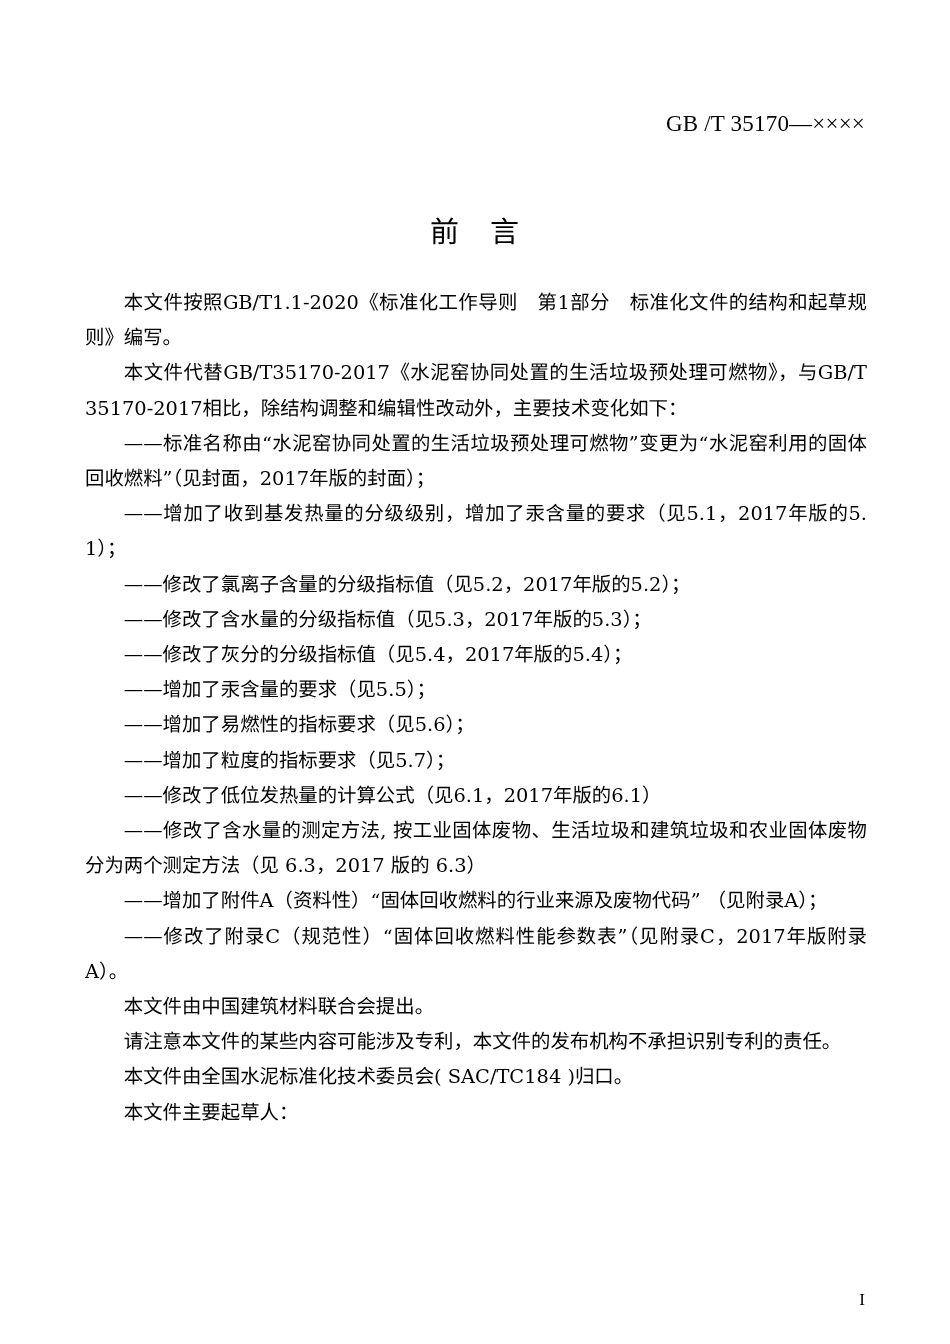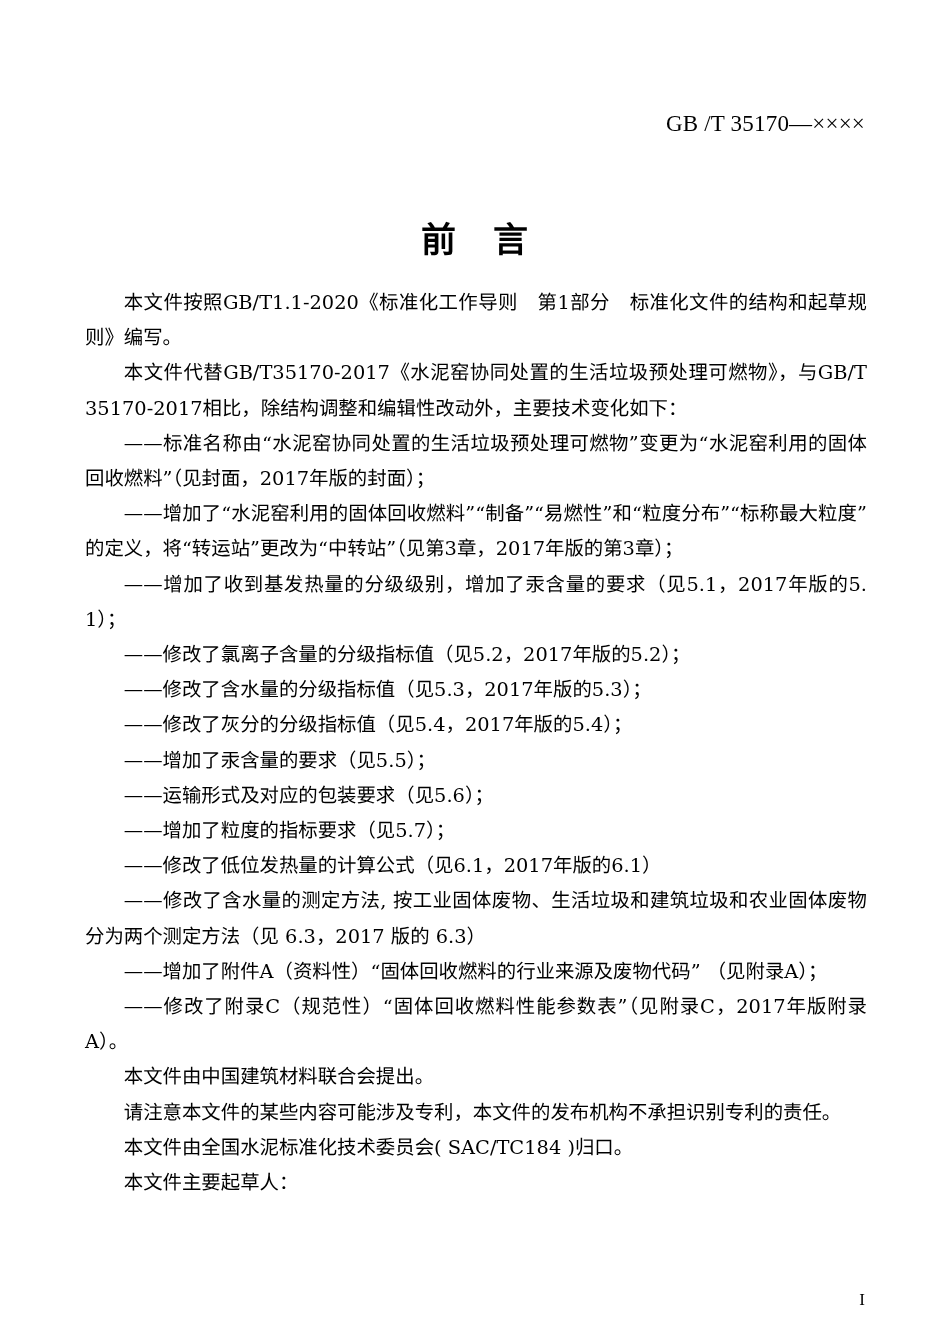--- a/index.html
+++ b/index.html
@@ -37,22 +37,22 @@
   }
 
   
   .doc-title {
     position: absolute;
     top: 196px;
     left: 0;
     width: 950px;
     text-align: center;
     font-family: "DejaVu Sans", "Liberation Sans", sans-serif;
-    font-weight: bold;
-    font-size: 35px;
+    font-weight: normal;
+    font-size: 29px;
     letter-spacing: 1px;
     line-height: 1.2;
   }
 
   
   .body-block {
     position: absolute;
     top: 285px;
     left: 85px;
     width: 782px;
@@ -95,27 +95,26 @@
 
   <div class="doc-header">GB /T 35170—××××</div>
 
   <h1 class="doc-title">前　言</h1>
 
   <div class="body-block">
 
   <p class="para">本文件按照GB/T1.1-2020《标准化工作导则　第1部分　标准化文件的结构和起草规则》编写。</p>
       <p class="para">本文件代替GB/T35170-2017《水泥窑协同处置的生活垃圾预处理可燃物》，与GB/T 35170-2017相比，除结构调整和编辑性改动外，主要技术变化如下：</p>
       <p class="para list">——标准名称由“水泥窑协同处置的生活垃圾预处理可燃物”变更为“水泥窑利用的固体回收燃料”（见封面，2017年版的封面）；</p>
-      <p class="para list">——增加了“水泥窑利用的固体回收燃料”“制备”“易燃性”和“粒度分布”“标称最大粒度”的定义，将“转运站”更改为“中转站”（见第3章，2017年版的第3章）；</p>
       <p class="para list">——增加了收到基发热量的分级级别，增加了汞含量的要求（见5.1，2017年版的5.1）；</p>
       <p class="para list">——修改了氯离子含量的分级指标值（见5.2，2017年版的5.2）；</p>
       <p class="para list">——修改了含水量的分级指标值（见5.3，2017年版的5.3）；</p>
       <p class="para list">——修改了灰分的分级指标值（见5.4，2017年版的5.4）；</p>
       <p class="para list">——增加了汞含量的要求（见5.5）；</p>
-      <p class="para list">——运输形式及对应的包装要求（见5.6）；</p>
+      <p class="para list">——增加了易燃性的指标要求（见5.6）；</p>
       <p class="para list">——增加了粒度的指标要求（见5.7）；</p>
       <p class="para list">——修改了低位发热量的计算公式（见6.1，2017年版的6.1）</p>
       <p class="para list">——修改了含水量的测定方法, 按工业固体废物、生活垃圾和建筑垃圾和农业固体废物分为两个测定方法（见 6.3，2017 版的 6.3）</p>
       <p class="para list">——增加了附件A（资料性）“固体回收燃料的行业来源及废物代码” （见附录A）；</p>
       <p class="para list">——修改了附录C（规范性）“固体回收燃料性能参数表”（见附录C，2017年版附录A）。</p>
       <p class="para">本文件由中国建筑材料联合会提出。</p>
       <p class="para">请注意本文件的某些内容可能涉及专利，本文件的发布机构不承担识别专利的责任。</p>
       <p class="para">本文件由全国水泥标准化技术委员会( SAC/TC184 )归口。</p>
       <p class="para">本文件主要起草人：</p>
     </div>

